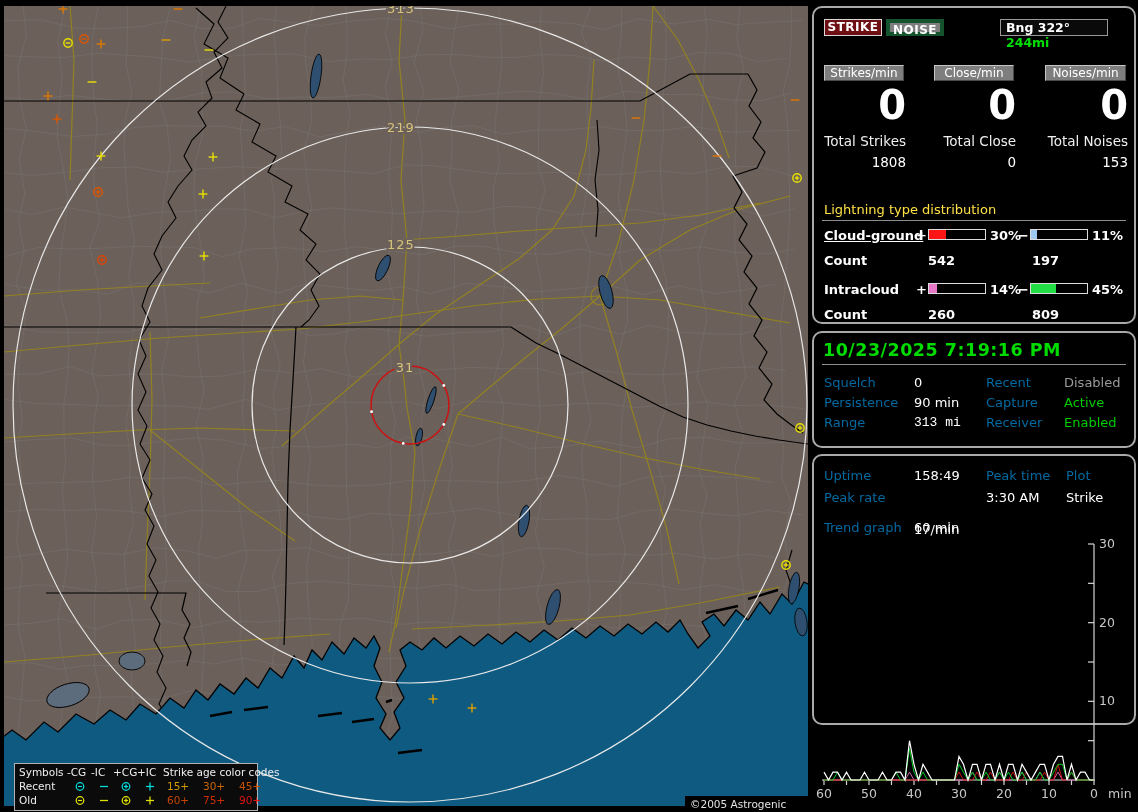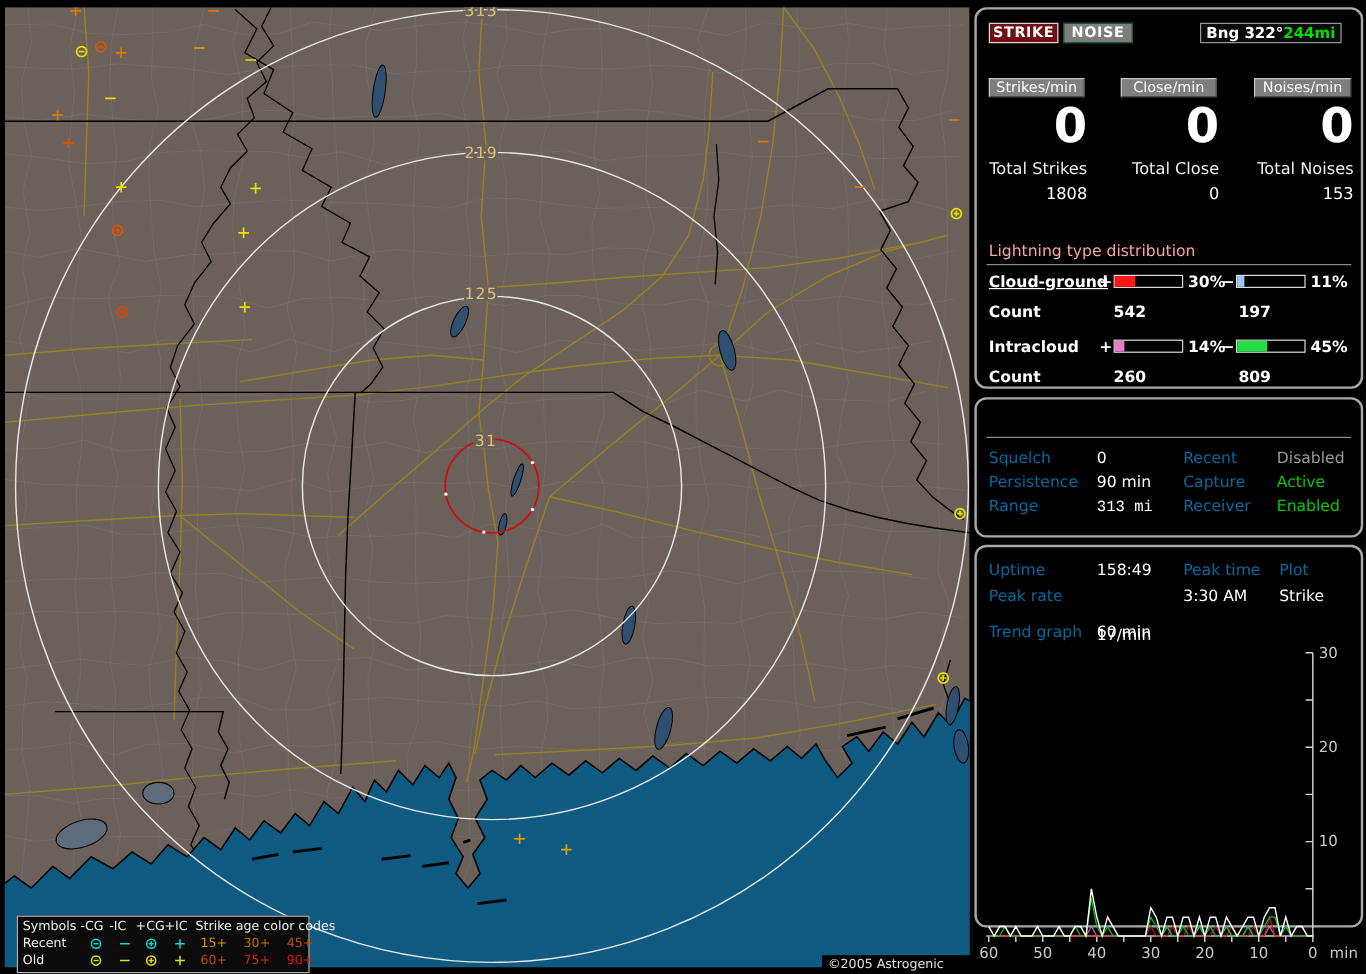--- a/index.html
+++ b/index.html
@@ -6,44 +6,44 @@
   html,body { width:1138px; height:812px; background:#000; overflow:hidden;
               font-family:"DejaVu Sans","Liberation Sans",sans-serif; }
   #stage { position:absolute; left:0; top:0; width:1138px; height:812px; background:#000; }
   #map-wrap { position:absolute; left:4px; top:6px; width:804px; height:800px; }
   #map-svg { position:absolute; left:0; top:0; }
 
   .panel { position:absolute; left:812px; width:324px; background:#000;
            border:2px solid #a9a9a9; border-radius:10px; }
   #panel-top    { top:6px;   height:318px; }
   #panel-status { top:331px; height:117px; }
-  #panel-trend  { top:454px; height:319px; }
+  #panel-trend  { top:454px; height:271px; }
 
   .abs { position:absolute; white-space:nowrap; }
 
   .btn-strike { left:10px; top:11px; width:58px; height:17px; background:#6e1013;
                 border:1px solid #d8d8d8; color:#fff; font-weight:bold; font-size:12px;
                 text-align:center; line-height:15px; letter-spacing:.5px; }
   .btn-noise  { left:72px; top:11px; width:58px; height:17px; background:#7e7e7e;
-                border:1px solid #14532d; color:#fff; font-weight:bold; font-size:12px;
+                border:4px solid #14532d; color:#fff; font-weight:bold; font-size:12px;
                 text-align:center; line-height:15px; letter-spacing:.5px; }
-  .bng-box { left:186px; top:11px; width:118px; height:17px; background:#0a0a0a;
+  .bng-box { left:186px; top:11px; width:108px; height:17px; background:#0a0a0a;
              border:1px solid #999; color:#fff; font-weight:bold; font-size:12.5px;
-             line-height:15px; padding:0 5px; display:flex; justify-content:center; }
+             line-height:15px; padding:0 5px; display:flex; justify-content:flex-start;flex-direction:column; }
   .bng-rng { font-weight:bold; }
 
   .rate-btn { position:absolute; top:57px; height:16px; background:#7e7e7e; color:#fff;
               font-size:12px; text-align:center; line-height:14px;
               border:1px solid; border-color:#c6c6c6 #4a4a4a #4a4a4a #c6c6c6; }
   .rate-val { position:absolute; top:74px; font-size:40px; font-weight:bold; color:#fff;
               text-align:right; }
   .tot-lbl  { position:absolute; top:125px; font-size:13.5px; color:#efefef; text-align:right; }
   .tot-val  { position:absolute; top:146px; font-size:13.5px; color:#fff; text-align:right; }
 
-  .dist-title { left:10px; top:194px; font-size:13px; color:#fca5a5; }
+  .dist-title { left:10px; top:194px; font-size:13px; color:#fde047; }
   .dist-rule  { left:8px; top:212px; width:304px; height:1px; background:#8d8d8d; }
   .dist-row  { font-size:13px; color:#fff; font-weight:bold; }
   .bar { position:absolute; width:58px; height:11px; border:1px solid #dcdcdc; background:#000; }
   .bar > i { display:block; height:100%; }
 
   .dt { left:9px; top:7px; font-size:17.5px; font-weight:bold; color:#00dc00; letter-spacing:.5px; }
   .dt-rule { left:8px; top:31px; width:304px; height:1px; background:#8d8d8d; }
   .cell { position:absolute; font-size:13px; }
   .cls-lbl { color:#0369a1; } .cls-val { color:#fff; }
   .cls-dim { color:#9a9a9a; } .cls-good { color:#00cc00; }
@@ -396,20 +396,21 @@
           <i style="width: 45%; background: rgb(34, 221, 68);"></i>
         </div>
         <div class="abs dist-row" style="left: 278px; top: 274px;">45%</div>
         <div class="abs dist-row" style="left: 10px; top: 299px;">Count</div>
         <div class="abs dist-row" style="left: 114px; top: 299px;">260</div>
         <div class="abs dist-row" style="left: 218px; top: 299px;">809</div>
       </div>
   </div>
 
   <div class="panel" id="panel-status">
+    <div class="abs dt">10/23/2025 7:19:16 PM</div>
     <div class="abs dt-rule"></div>
     <div id="status-cells">
         <div class="cell cls-lbl" style="left: 10px; top: 42px;">Squelch</div>
         <div class="cell cls-val" style="left: 100px; top: 42px;">0</div>
         <div class="cell cls-lbl" style="left: 172px; top: 42px;">Recent</div>
         <div class="cell cls-dim" style="left: 250px; top: 42px;">Disabled</div>
         <div class="cell cls-lbl" style="left: 10px; top: 62px;">Persistence</div>
         <div class="cell cls-val" style="left: 100px; top: 62px;">90 min</div>
         <div class="cell cls-lbl" style="left: 172px; top: 62px;">Capture</div>
         <div class="cell cls-good" style="left: 250px; top: 62px;">Active</div>

